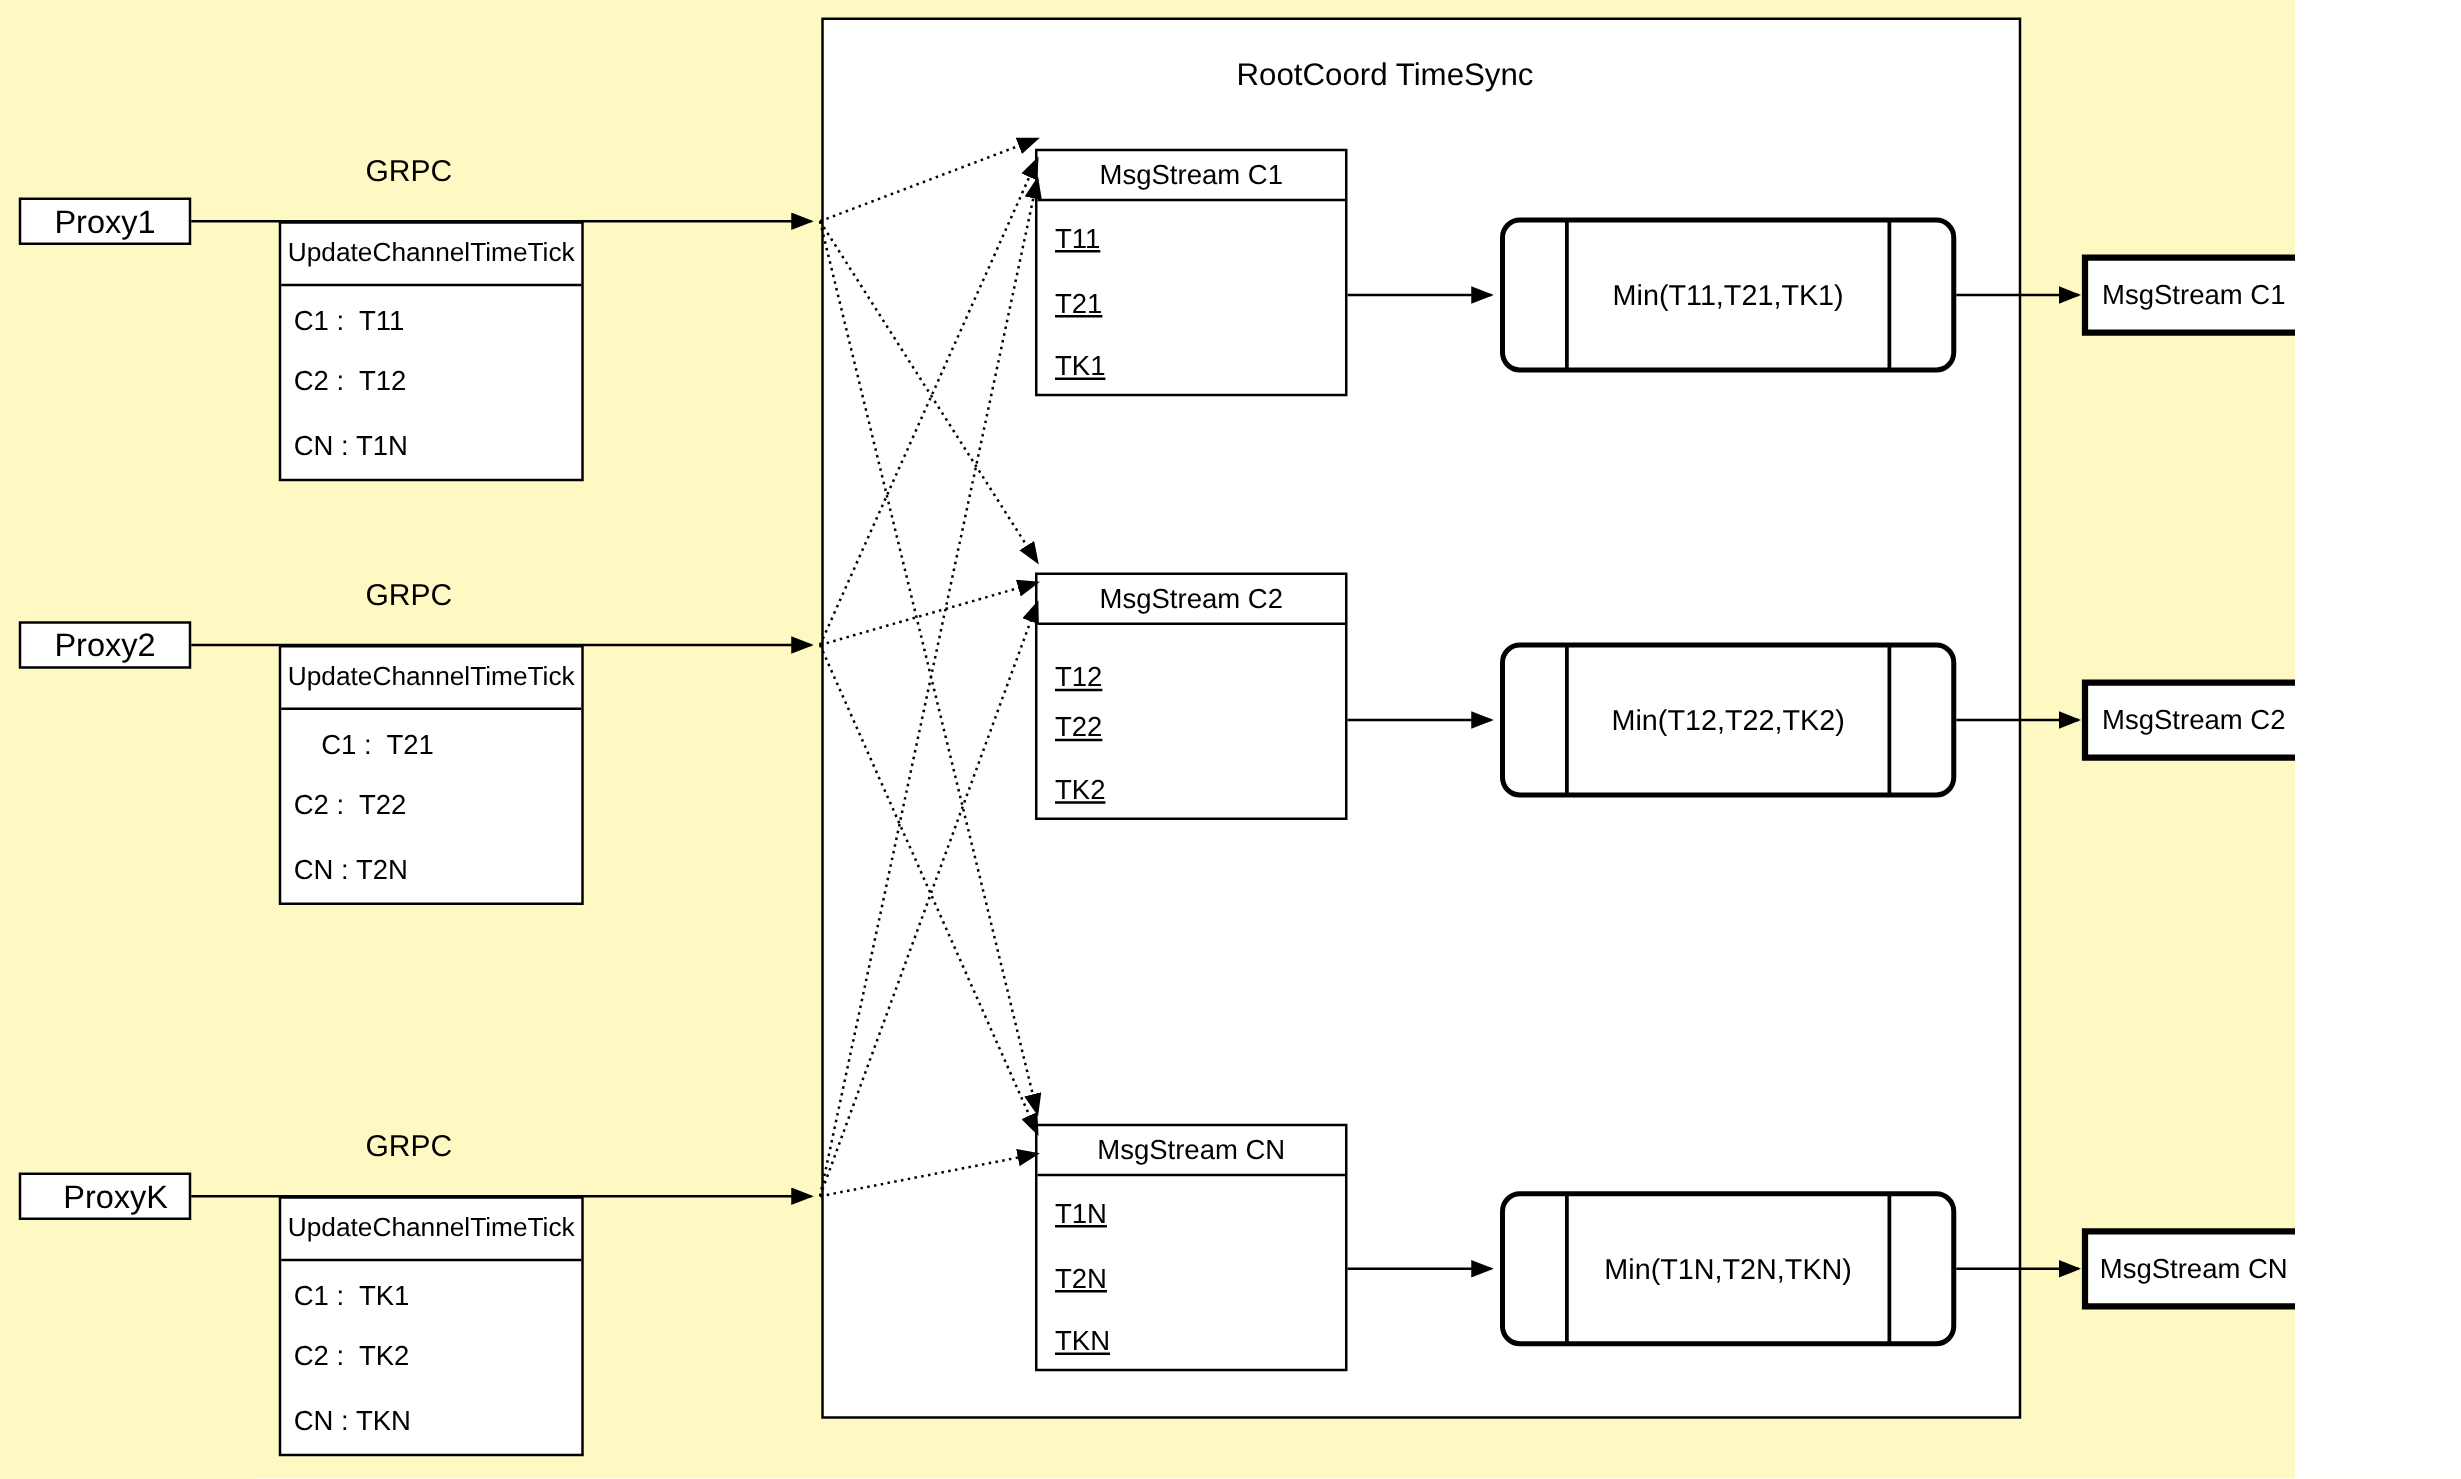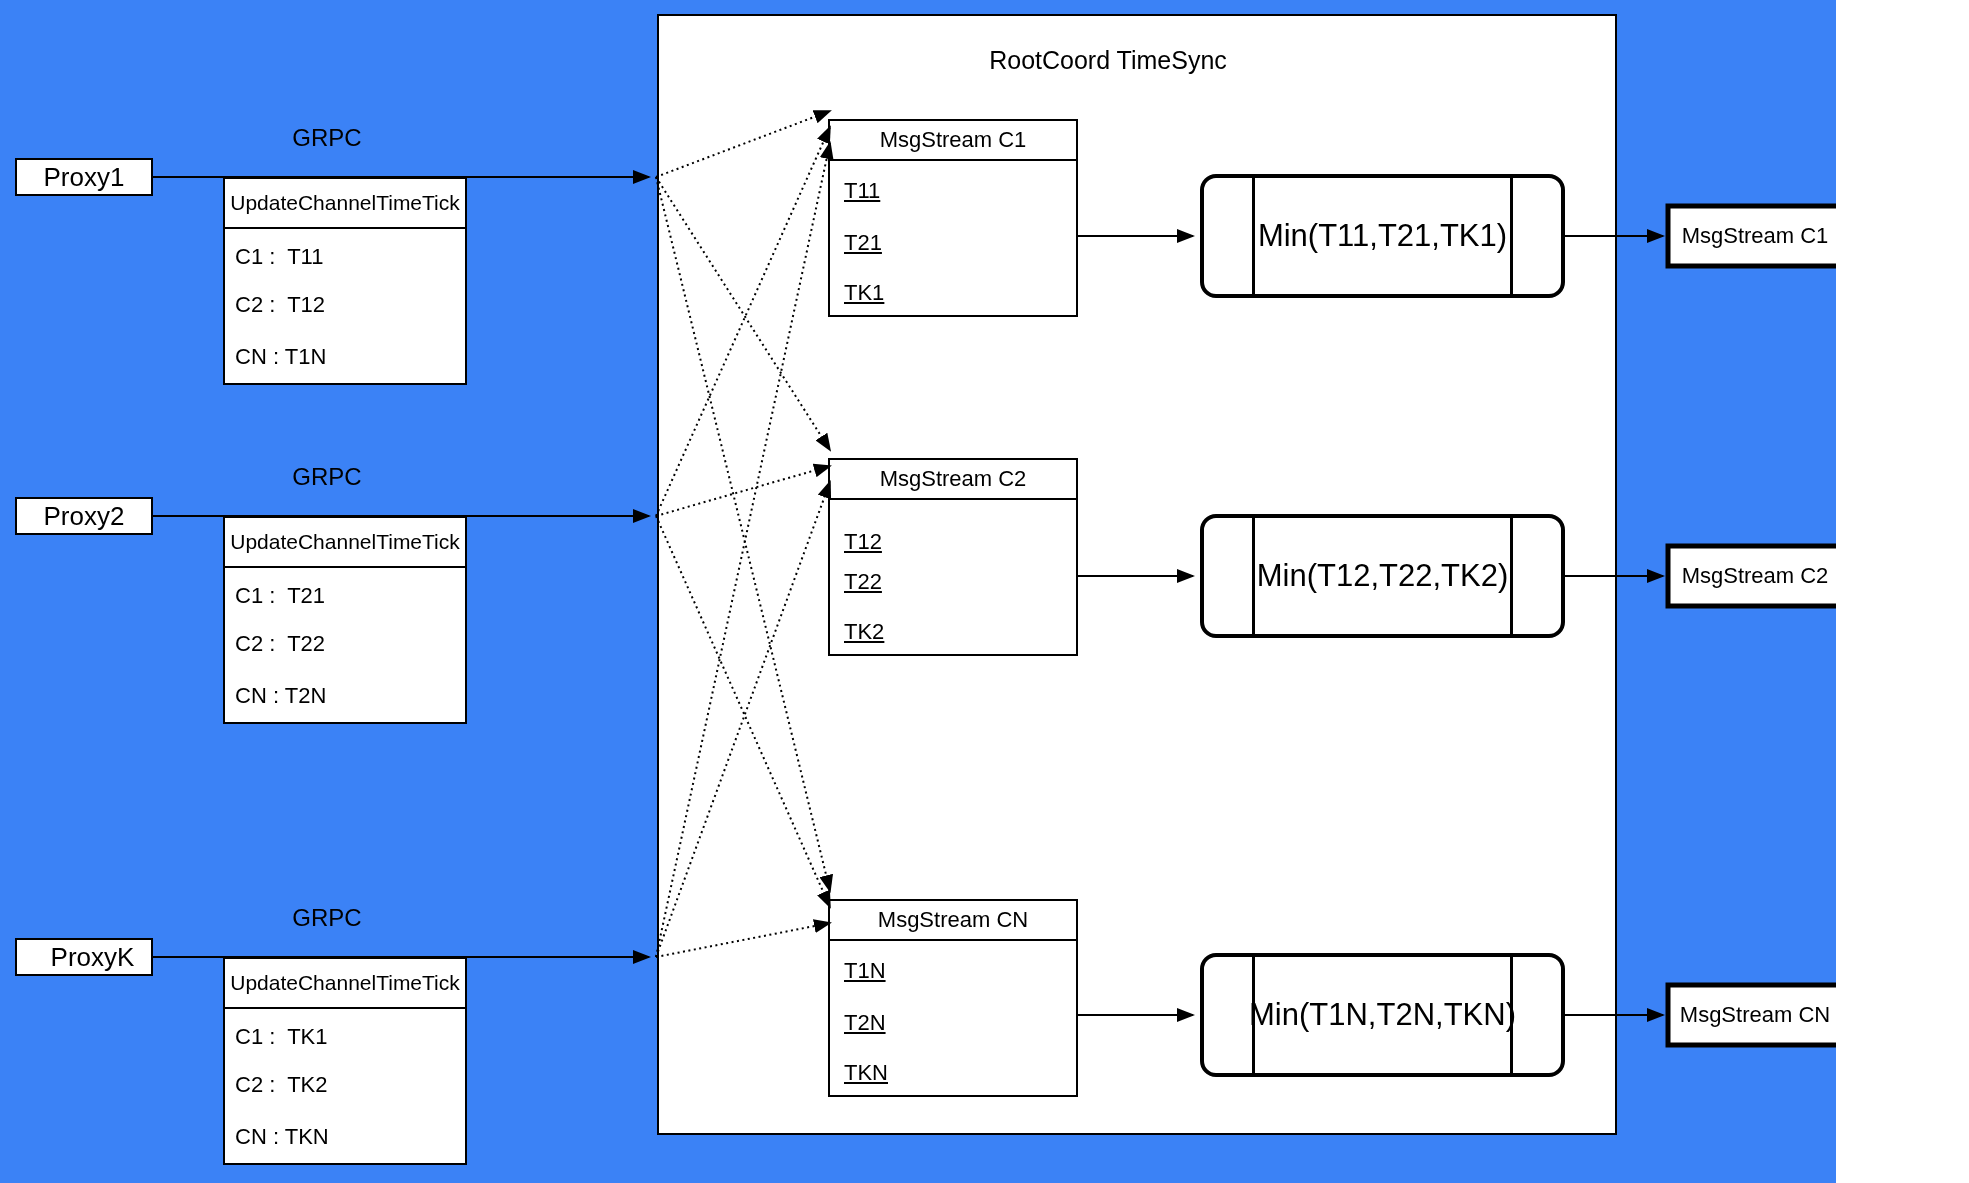--- a/index.html
+++ b/index.html
@@ -1,17 +1,17 @@
 <!DOCTYPE html>
 <html><head>
 <meta charset="utf-8">
 <style>
   html,body{margin:0;padding:0;background:#ffffff;}
   .canvas{
-    position:relative;width:1836px;height:1183px;background:#3b82f6;
+    position:relative;width:1836px;height:1183px;background:#fef9c3;
     font-family:"Liberation Sans",sans-serif;color:#000;overflow:hidden;
   }
   .rootcoord{
     position:absolute;left:657px;top:14px;width:960px;height:1121px;
     border:2px solid #000;box-sizing:border-box;background:#fff;
   }
   .rc-title{
     position:absolute;left:449px;top:30px;transform:translateX(-50%);
     font-size:25px;white-space:nowrap;
   }
@@ -42,21 +42,21 @@
   .mstbl .tbl-row{left:14px;text-decoration:underline;}
   .minbox{
     position:absolute;left:1200px;width:365px;height:124px;
     border:4px solid #000;border-radius:16px;box-sizing:border-box;background:#fff;
   }
   .min-div{position:absolute;top:-1px;bottom:-1px;width:3px;background:#000;}
   .min-div.l{left:48px;}
   .min-div.r{right:48px;}
   .min-label{
     position:absolute;inset:0;display:flex;align-items:center;justify-content:center;
-    font-size:31px;white-space:nowrap;
+    font-size:23px;white-space:nowrap;
   }
   .outlabel{
     position:absolute;left:1666px;width:178px;height:30px;z-index:6;
     display:flex;align-items:center;justify-content:center;font-size:22px;white-space:nowrap;
   }
   svg.connectors{position:absolute;left:0;top:0;z-index:5;pointer-events:none;}
 </style>
 </head>
 <body>
 
@@ -84,21 +84,21 @@
     <div class="min-div l"></div>
     <div class="min-div r"></div>
     <div class="min-label">Min(T11,T21,TK1)</div>
   </div>
   <div class="outlabel" style="top:221px;">MsgStream C1</div>
 
   <div class="proxy" style="top:497px;">Proxy2</div>
   <div class="grpc" style="top:463px;">GRPC</div>
   <div class="tbl uctt" style="top:516px;">
     <div class="tbl-header">UpdateChannelTimeTick</div>
-    <div class="tbl-row" style="top:65px;">C1 :  T21</div>
+    <div class="tbl-row" style="top:65px;margin-left:22px;">C1 :  T21</div>
     <div class="tbl-row" style="top:113px;">C2 :  T22</div>
     <div class="tbl-row" style="top:165px;">CN : T2N</div>
   </div>
   <div class="tbl mstbl" style="top:458px;">
     <div class="tbl-header">MsgStream C2</div>
     <div class="tbl-row" style="top:57px;margin-top:12px;">T12</div>
     <div class="tbl-row" style="top:109px;">T22</div>
     <div class="tbl-row" style="top:159px;">TK2</div>
   </div>
   <div class="minbox" style="top:514px;">

